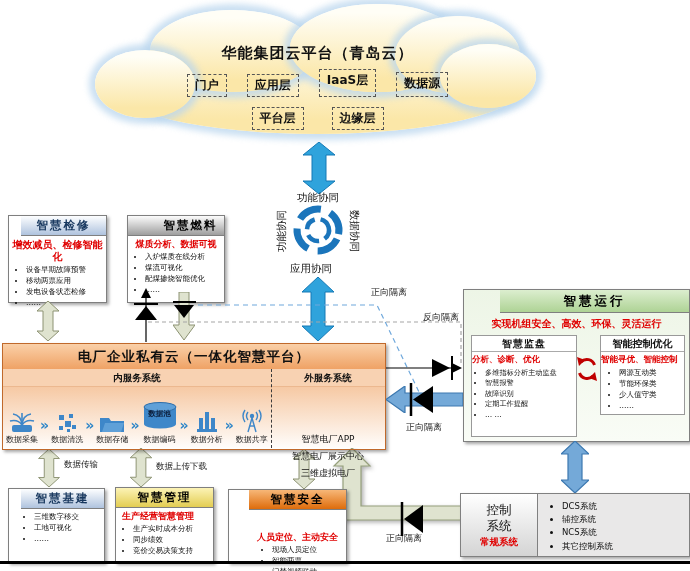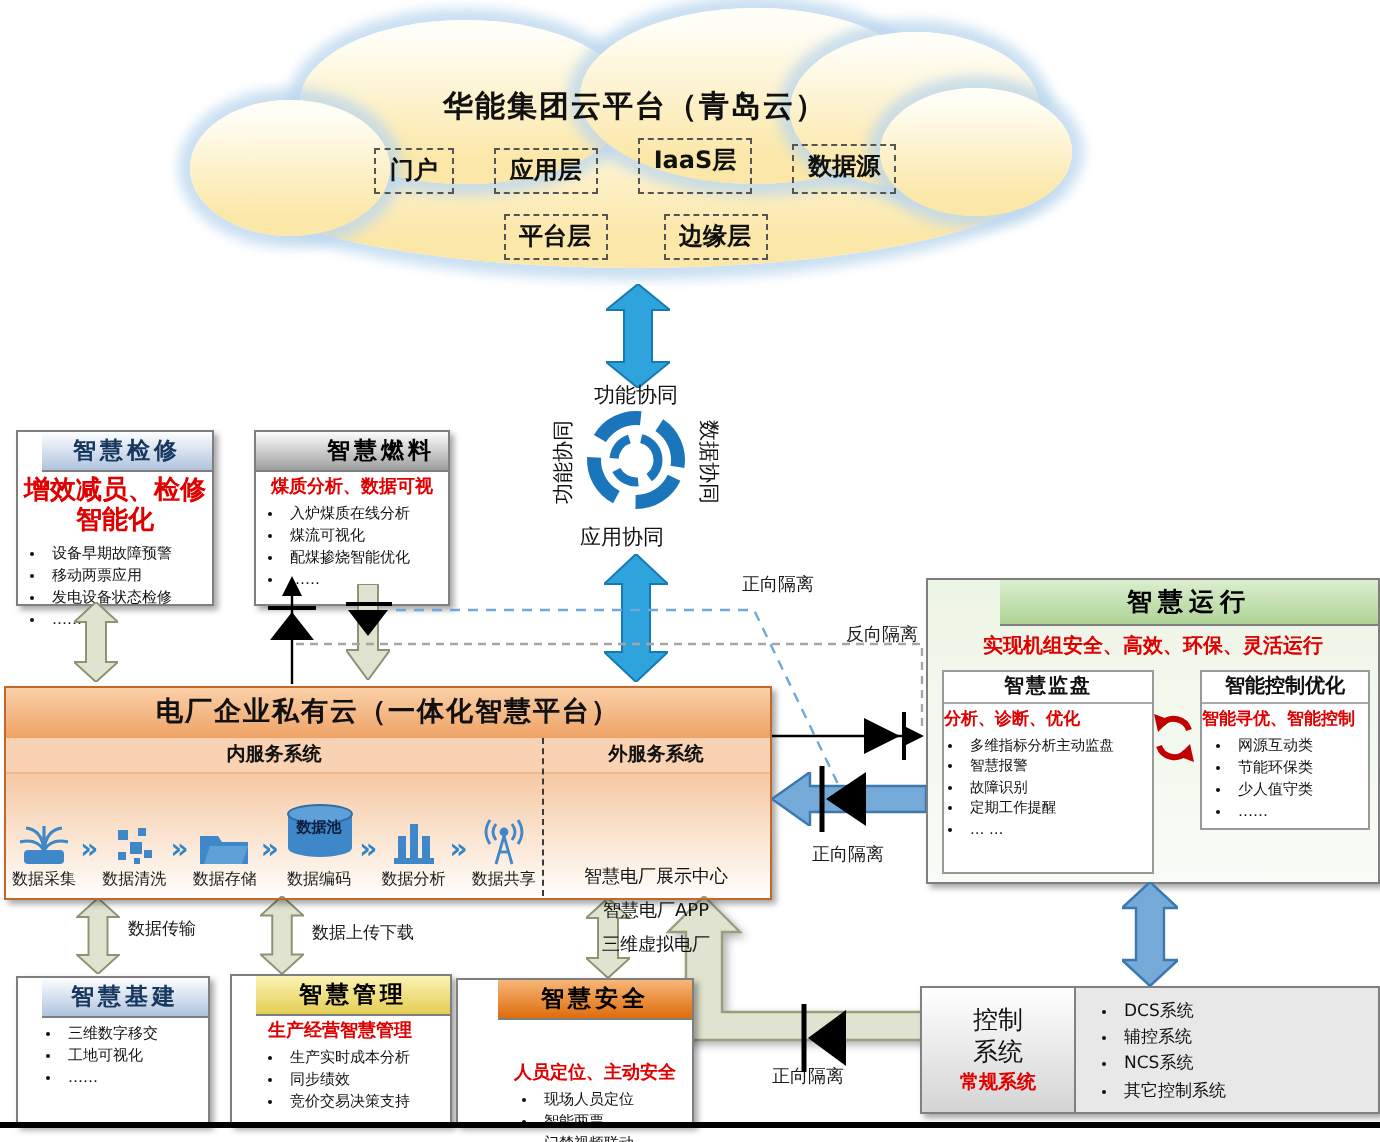--- a/index.html
+++ b/index.html
@@ -97,21 +97,21 @@
   </svg>
   <div class="rot" style="left:259px;top:224px;transform:rotate(-90deg);">功能协同</div>
   <div class="rot" style="left:331px;top:224px;transform:rotate(90deg);">数据协同</div>
   <div class="syncl" style="left:279px;top:262px;width:64px;">应用协同</div>
   <svg class="arrow-svg" style="left:302px;top:277px;" width="32" height="64" viewBox="0 0 32 64">
     <polygon points="16,0 32,15 23,15 23,49 32,49 16,64 0,49 9,49 9,15 0,15" fill="#2FA3DC" stroke="#1579B5" stroke-width="1"></polygon>
   </svg>
 
   <div class="card" style="left:8px;top:215px;width:97px;height:86px;">
     <div class="hd hd-blue">智慧检修</div>
-    <div class="sub" style="font-size:13px;">增效减员、检修智能化</div>
+    <div class="sub" style="font-size:10px;">增效减员、检修智能化</div>
     <ul>
         <li>设备早期故障预警</li>
         <li>移动两票应用</li>
         <li>发电设备状态检修</li>
         <li>……</li>
       </ul>
   </div>
   <div class="card" style="left:127px;top:215px;width:96px;height:86px;">
     <div class="hd hd-gray">智慧燃料</div>
     <div class="sub" style="font-size:9px;">煤质分析、数据可视</div>
@@ -217,22 +217,22 @@
               <path d="M7,11 Q4,7 7,3"></path>
                 <path d="M4,13 Q0,7 4,1"></path>
               <path d="M15,11 Q18,7 15,3"></path>
                 <path d="M18,13 Q22,7 18,1"></path>
             </g>
           </svg>
           <div class="plabel">数据共享</div>
         </div>
       </div>
       <div id="outer-services">
+        <div>智慧电厂APP</div>
         <div>智慧电厂展示中心</div>
-        <div>智慧电厂APP</div>
         <div>三维虚拟电厂</div>
       </div>
     </div>
     <div id="v-dash"></div>
   </div>
 
   <div id="op-box">
     <div class="hd hd-green" style="height:22px;line-height:22px;margin-left:36px;">智慧运行</div>
     <div class="sub" style="font-size:10px;margin-top:5px;">实现机组安全、高效、环保、灵活运行</div>
     <div class="subcard" style="left:7px;top:45px;width:104px;height:100px;">
@@ -274,21 +274,21 @@
   </svg>
 
   <div class="card" style="left:8px;top:488px;width:95px;height:73px;">
     <div class="hd hd-blue">智慧基建</div>
     <ul style="margin-left:14px;">
         <li>三维数字移交</li>
         <li>工地可视化</li>
         <li>……</li>
       </ul>
   </div>
-  <div class="card" style="left:115px;top:487px;width:97px;height:74px;padding-left:12px;">
+  <div class="card" style="left:115px;top:487px;width:97px;height:74px;">
     <div class="hd hd-yellow">智慧管理</div>
     <div class="sub" style="text-align:left;margin-left:6px;font-size:9px;">生产经营智慧管理</div>
     <ul>
         <li>生产实时成本分析</li>
         <li>同步绩效</li>
         <li>竞价交易决策支持</li>
         <li>……</li>
       </ul>
   </div>
   <div class="card" style="left:228px;top:489px;width:97px;height:72px;padding-left:20px;">

